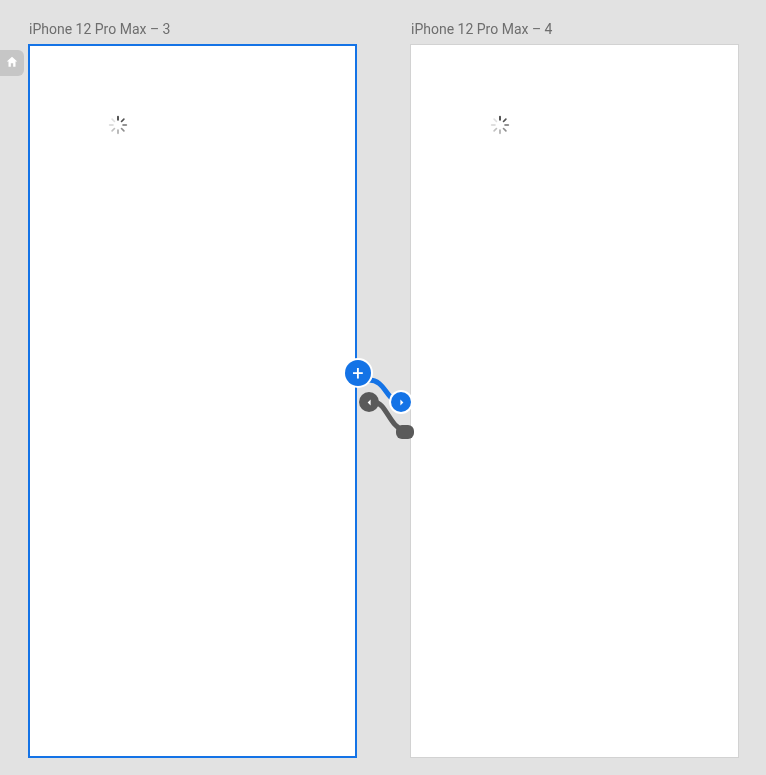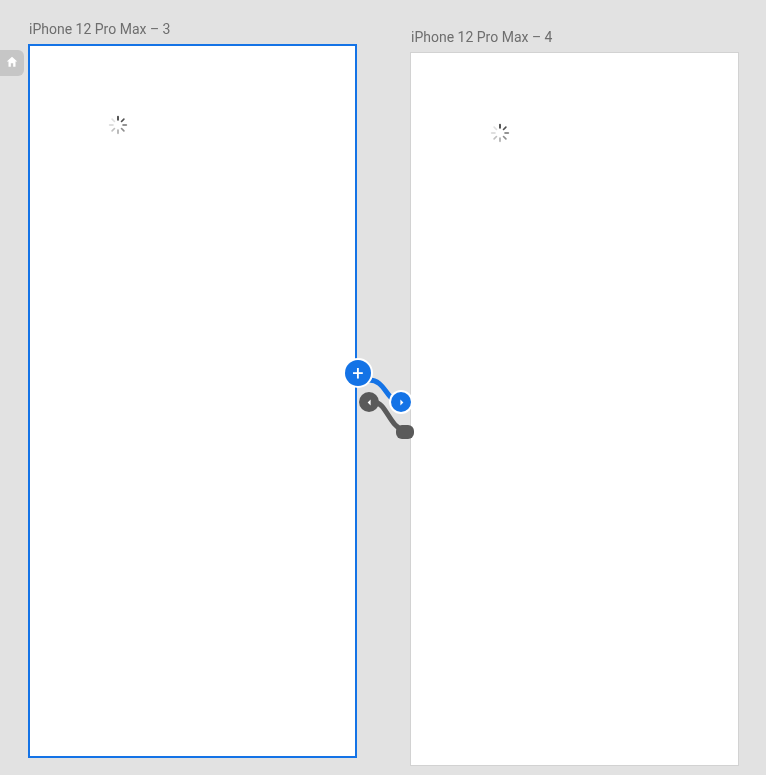--- a/index.html
+++ b/index.html
@@ -133,21 +133,21 @@
             <line x1="12" y1="22" x2="12" y2="18" opacity=".4"></line>
             <line x1="4.93" y1="19.07" x2="7.76" y2="16.24" opacity=".3"></line>
             <line x1="2" y1="12" x2="6" y2="12" opacity=".2"></line>
             <line x1="4.93" y1="4.93" x2="7.76" y2="7.76" opacity=".15"></line>
           </g>
         </svg>
       </div>
     </div>
   </div>
 
-  <div class="artboard-group" style="left:411px; top:45px; width:327px; height:588px;margin-top:8px;">
+  <div class="artboard-group" style="left:411px; top:45px; width:327px; height:588px;">
     <div class="artboard-label">iPhone 12 Pro Max – 4</div>
     <div class="artboard" style="width:327px; height:712px;">
       <div class="spinner" style="left:89px; top:80px;">
         <svg width="20" height="20" viewBox="0 0 24 24">
           <g stroke="#333" stroke-width="2" stroke-linecap="round">
             <line x1="12" y1="2" x2="12" y2="6" opacity="1"></line>
             <line x1="19.07" y1="4.93" x2="16.24" y2="7.76" opacity=".85"></line>
             <line x1="22" y1="12" x2="18" y2="12" opacity=".7"></line>
             <line x1="19.07" y1="19.07" x2="16.24" y2="16.24" opacity=".55"></line>
             <line x1="12" y1="22" x2="12" y2="18" opacity=".4"></line>

